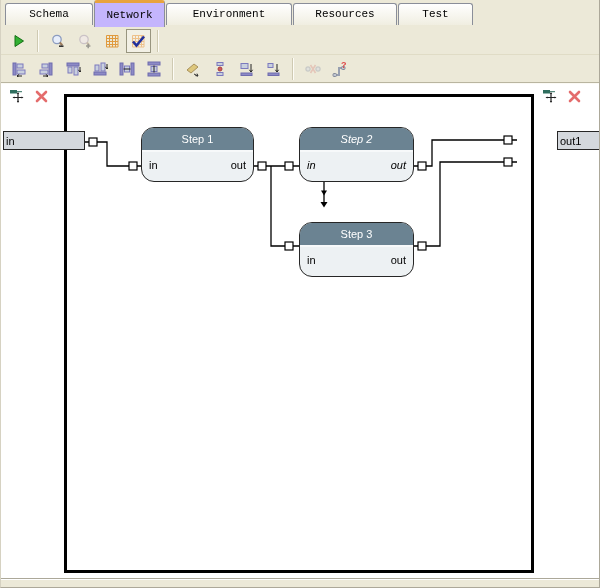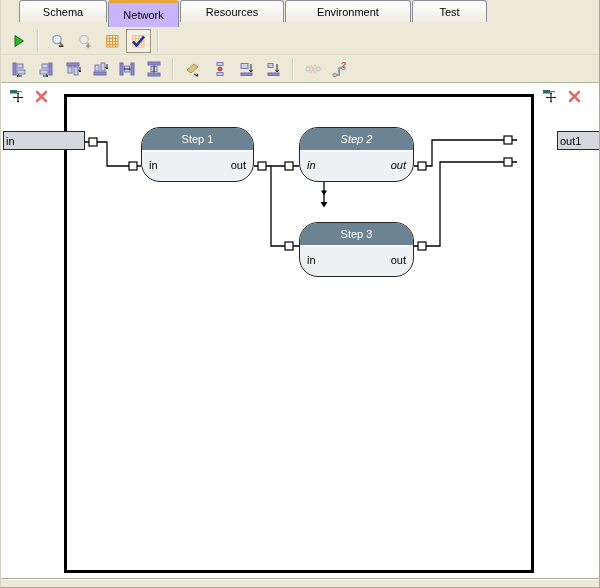--- a/index.html
+++ b/index.html
@@ -2,21 +2,21 @@
 <html><head>
 <meta charset="utf-8">
 <style>
   * { margin:0; padding:0; box-sizing:border-box; }
   html,body { width:600px; height:588px; }
   body { font-family:"Liberation Sans", sans-serif; font-size:11px; background:#ece9d8; }
   .window { width:600px; height:588px; position:relative; overflow:hidden; background:#ece9d8;
             border-left:1px solid #d6d2c2; border-right:1px solid #aca899; border-bottom:1px solid #aca899; }
 
   
-  .tabbar { height:27px; display:flex; align-items:flex-start; padding-left:18px; position:relative; }
+  .tabbar { height:27px; display:flex; align-items:center; padding-left:4px; position:relative;font-family:Liberation Mono, monospace; }
   .tab { height:22px; display:flex; align-items:center; justify-content:center;
          border:1px solid #8a8e99; border-bottom:none; border-radius:3px 3px 0 0;
          background:linear-gradient(#ffffff,#f0eee1); margin-right:1px; color:#000; cursor:default; }
   .tab.active { height:27px; background:#c4b5fd; border-top:3px solid #e8a33d; position:relative; z-index:3; }
 
   
   .tb { height:28px; display:flex; align-items:center; padding-left:5px; gap:2px; background:#ece9d8; }
   .tb1 { border-bottom:1px solid #e0dcc6; }
   .tb2 { border-bottom:1px solid #b9b5a0; }
   .tbtn { width:25px; height:24px; display:flex; align-items:center; justify-content:center;
@@ -26,21 +26,21 @@
   .sep { width:2px; height:22px; margin:0 4px; border-left:1px solid #cfcab2; border-right:1px solid #fdfcf6; }
 
   
   .canvas { position:relative; height:495px; background:#ffffff; overflow:hidden; border-top:1px solid #fbfaf4; }
   .wires { position:absolute; left:0; top:0; }
   .boundary { position:absolute; left:63px; top:10px; width:470px; height:479px; border:3px solid #000; }
   .corner { position:absolute; top:5px; display:flex; gap:8px; align-items:center; z-index:6; }
   .corner.tl { left:8px; } .corner.tr { right:18px; }
   .cbtn { display:flex; align-items:center; justify-content:center; }
 
-  .node { position:absolute; border:1.5px solid #262626; border-radius:19px; background:#edf1f3; overflow:hidden; z-index:4; }
+  .node { position:absolute; border:1.5px solid #262626; border-radius:13px; background:#edf1f3; overflow:hidden; z-index:4; }
   .node-h { height:24px; background:#6b8392; border-bottom:2px solid #f7f9fa; color:#fff;
             display:flex; align-items:center; justify-content:center; }
   .node-b { height:26px; display:flex; align-items:center; justify-content:space-between; padding:0 7px; color:#000; }
   #node1 { left:140px; top:43px; width:113px; height:55px; }
   #node2 { left:298px; top:43px; width:115px; height:55px;font-style:italic; }
   #node3 { left:298px; top:138px; width:115px; height:55px; }
 
   .port { position:absolute; height:19px; background:#d4d8dd; border:1.5px solid #262626;
           display:flex; align-items:center; padding-left:2px; color:#000; z-index:5; }
   #port-in   { left:2px;   top:47px; width:82px; }
@@ -54,25 +54,25 @@
 
 <div class="window">
 
   <div class="tabbar">
     <div class="tab" style="width:88px">
         <span>Schema</span>
       </div>
     <div class="tab active" style="width:71px">
         <span>Network</span>
       </div>
+    <div class="tab" style="width:126px">
+        <span>Environment</span>
+      </div>
     <div class="tab" style="width:104px">
         <span>Resources</span>
-      </div>
-    <div class="tab" style="width:126px">
-        <span>Environment</span>
       </div>
     <div class="tab" style="width:75px">
         <span>Test</span>
       </div>
   </div>
 
   <div class="tb tb1">
     <div class="tbtn">
       <svg width="16" height="16" viewBox="0 0 16 16">
         <polygon points="4,2.5 12.5,8 4,13.5" fill="#33b133" stroke="#157015" stroke-linejoin="round"></polygon>

